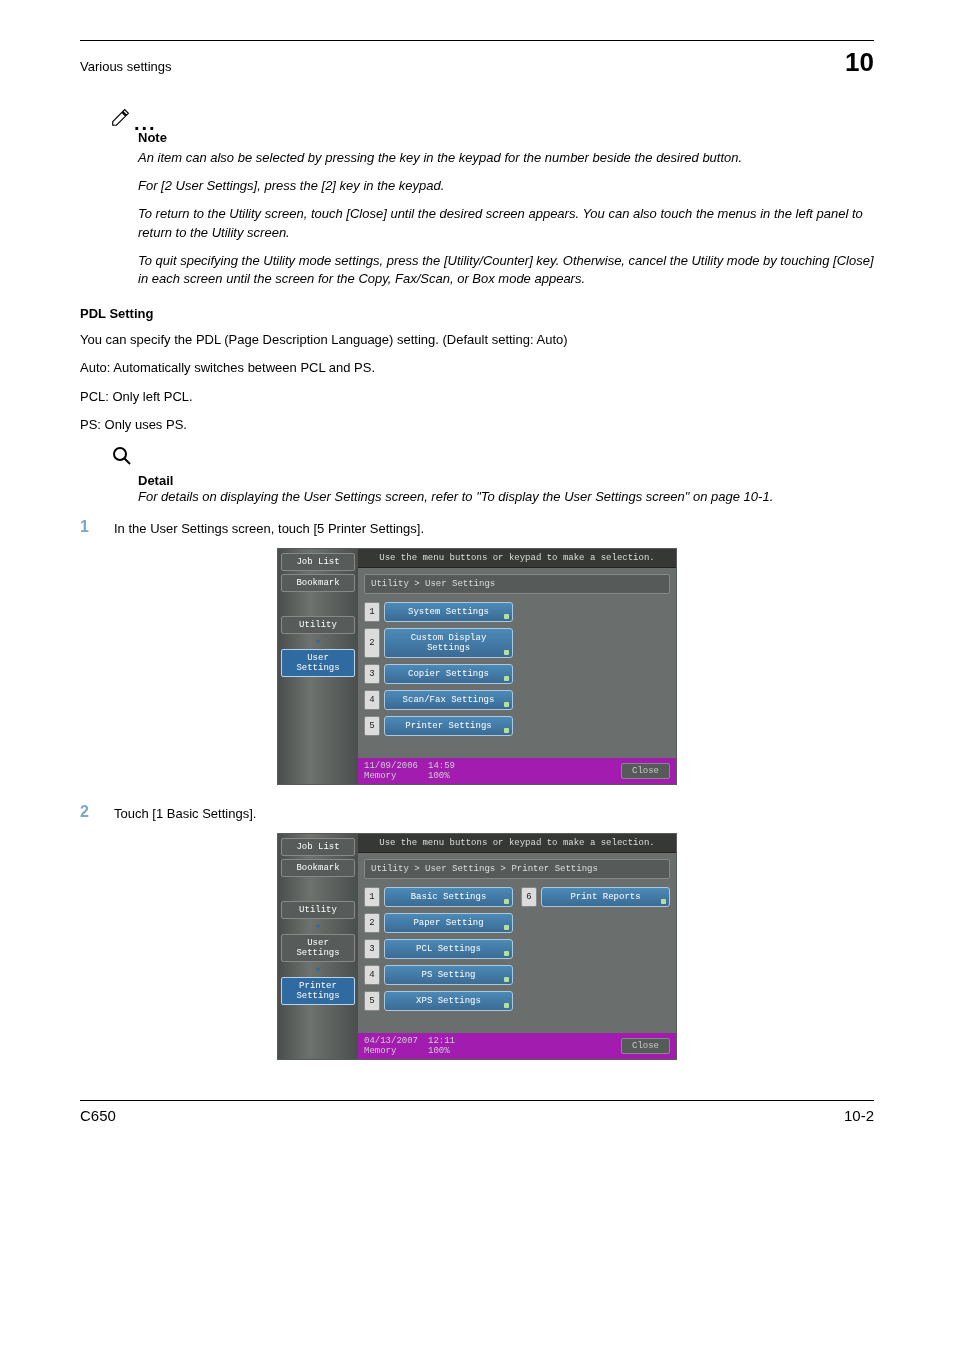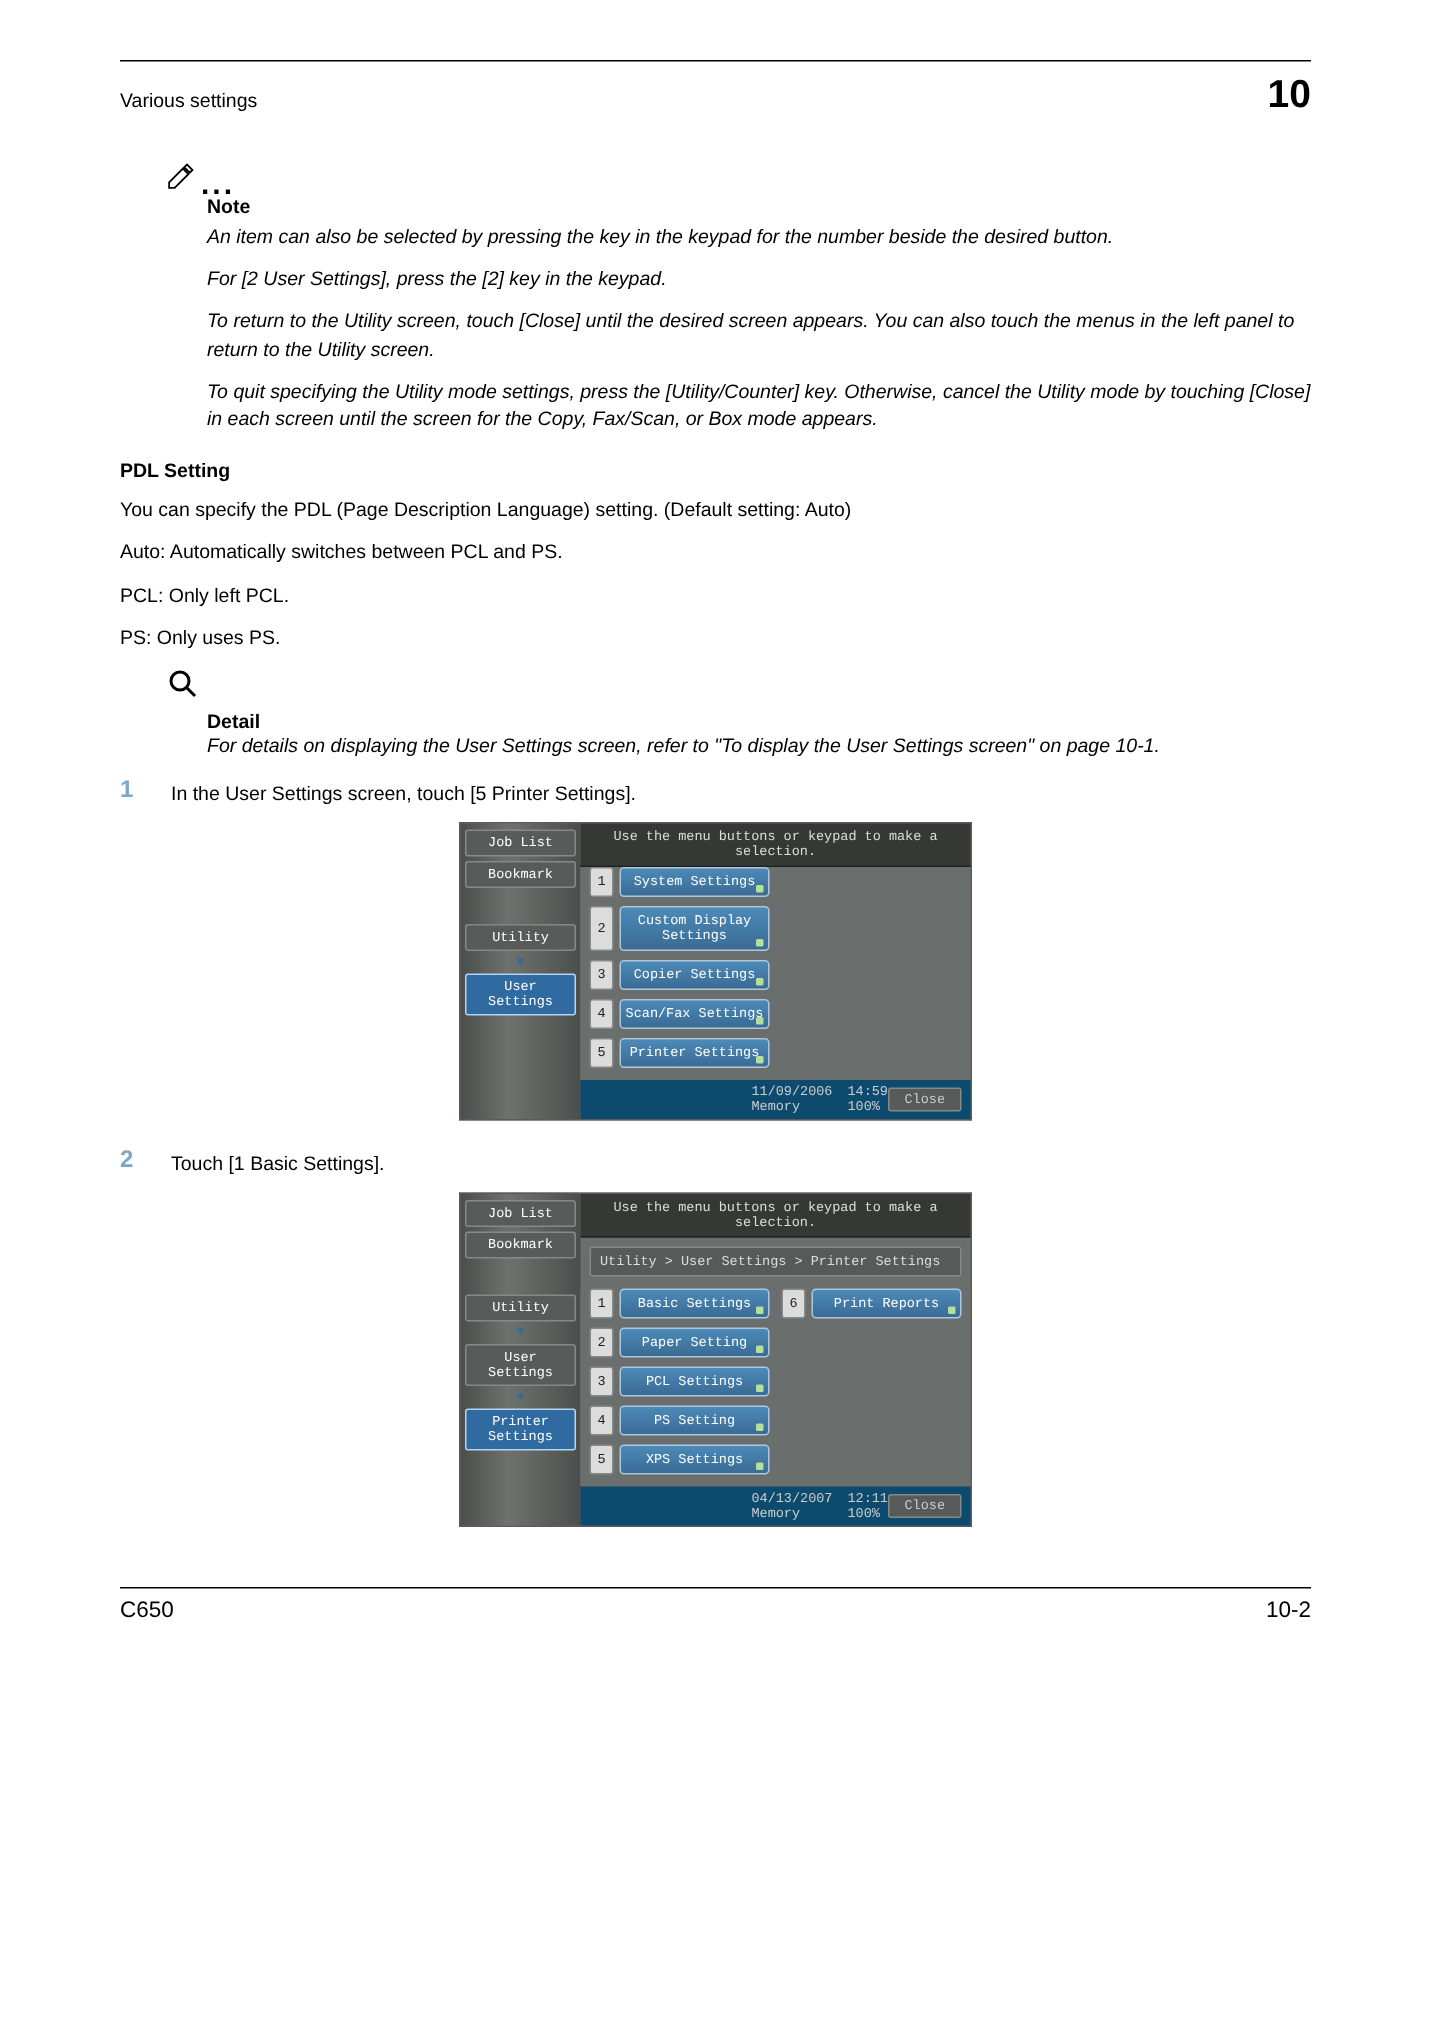--- a/index.html
+++ b/index.html
@@ -31,21 +31,21 @@
   .detail-block { margin-left: 30px; margin-bottom: 12px; }
   .detail-icon { width: 24px; height: 24px; }
   .detail-label { font-weight: bold; margin-left: 28px; margin-top: 2px; }
   .step-row { display: flex; margin-bottom: 10px; margin-top: 8px; }
   .step-num { color: #7ba7c9; font-weight: bold; font-size: 16px; width: 34px; flex-shrink: 0; }
   .step-text { line-height: 1.4; padding-top: 2px; }
 
   
   .shot-wrap { display: flex; justify-content: center; margin: 6px 0 18px 0; }
   .shot {
-    width: 342px;
+    width: 400px;
     border: 1px solid #5a5a5a;
     background: #6a6e6c;
     font-family: "Courier New", monospace;
     font-size: 9px;
     color: #fff;
     display: flex;
   }
   .shot-left {
     width: 80px;
     background: linear-gradient(to right, #4a4e4c 0%, #6e726f 40%, #4a4e4c 100%);
@@ -101,23 +101,24 @@
     position: relative;
   }
   .menu-btn::after {
     content: "";
     position: absolute; right: 3px; bottom: 2px;
     width: 5px; height: 5px;
     background: #b4e09e;
     border-radius: 1px;
   }
   .shot-foot {
-    background: #0c4a6e; color: #ccc;
-    display: flex; justify-content: flex-end; align-items: center;
+    background: #a21caf; color: #ccc;
+    display: flex; justify-content: space-between; align-items: center;
     padding: 3px 6px;
+    margin-top: 14px;
   }
   .foot-left { display: flex; gap: 10px; }
   .foot-close {
     background: #565a58;
     border: 1px solid #888;
     padding: 2px 10px;
     border-radius: 2px;
   }
 
   .footer-row {
@@ -178,20 +179,21 @@
       <div class="shot-tab">Job List</div>
       <div class="shot-tab">Bookmark</div>
       <div style="height:18px"></div>
       <div class="shot-tab">Utility</div>
       <div class="arrow-down">▼</div>
       <div class="shot-tab-sel">User Settings</div>
       <div class="shot-spacer"></div>
     </div>
     <div class="shot-right">
       <div class="shot-instr">Use the menu buttons or keypad to make a selection.</div>
+      <div class="shot-crumb">Utility &gt; User Settings</div>
       <div class="shot-body">
         <div class="shot-col">
           <div class="menu-row">
               <div class="menu-num">1</div>
               <div class="menu-btn">System Settings</div>
             </div>
           <div class="menu-row">
               <div class="menu-num">2</div>
               <div class="menu-btn">Custom Display Settings</div>
             </div>

